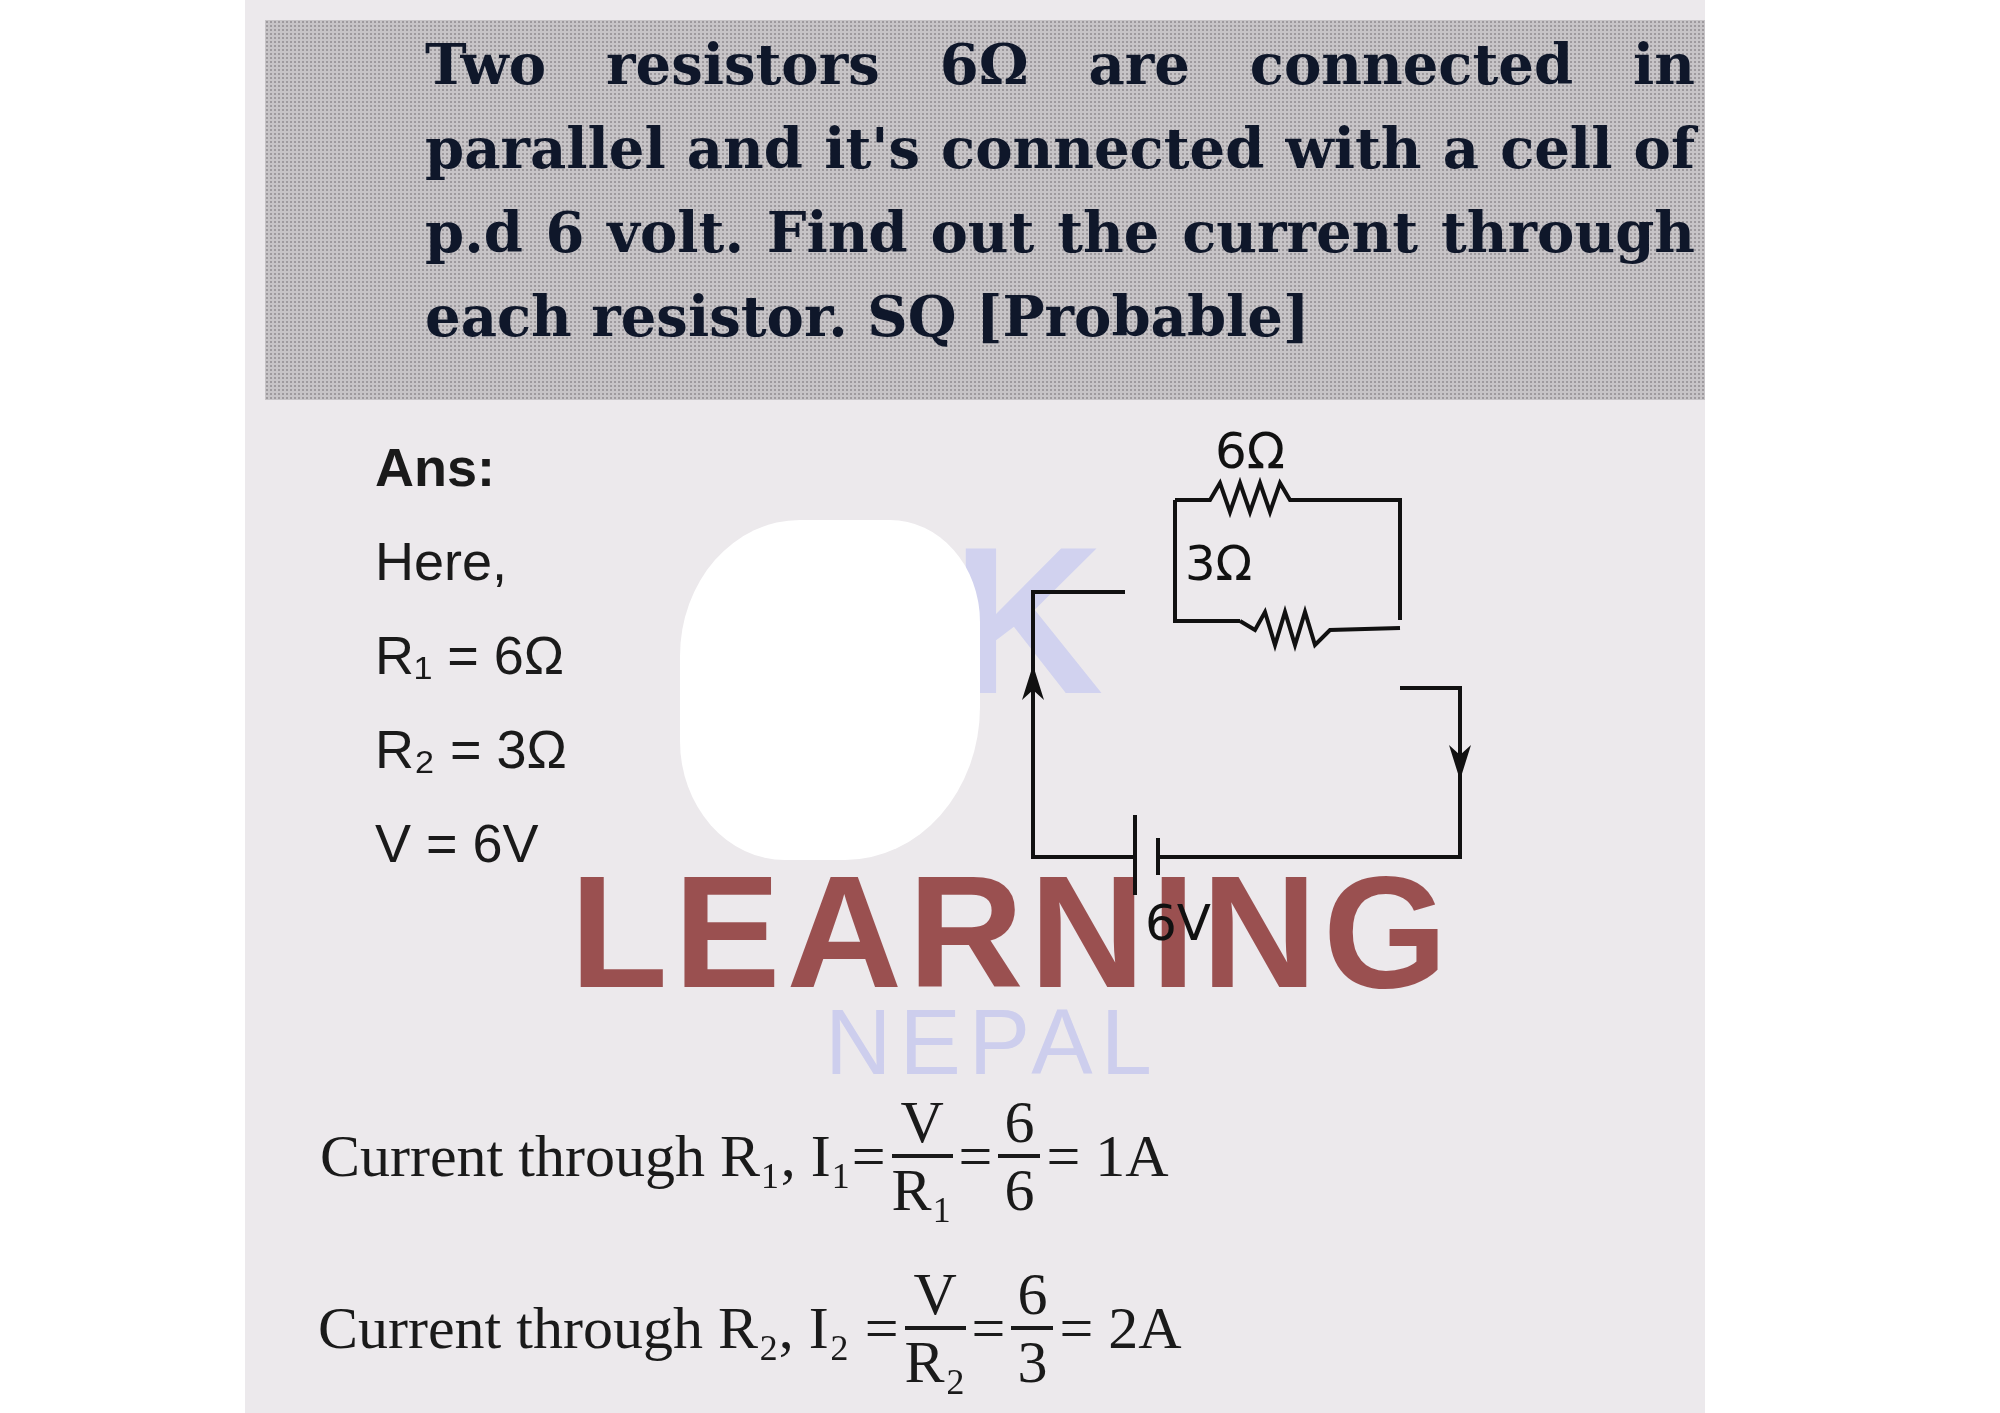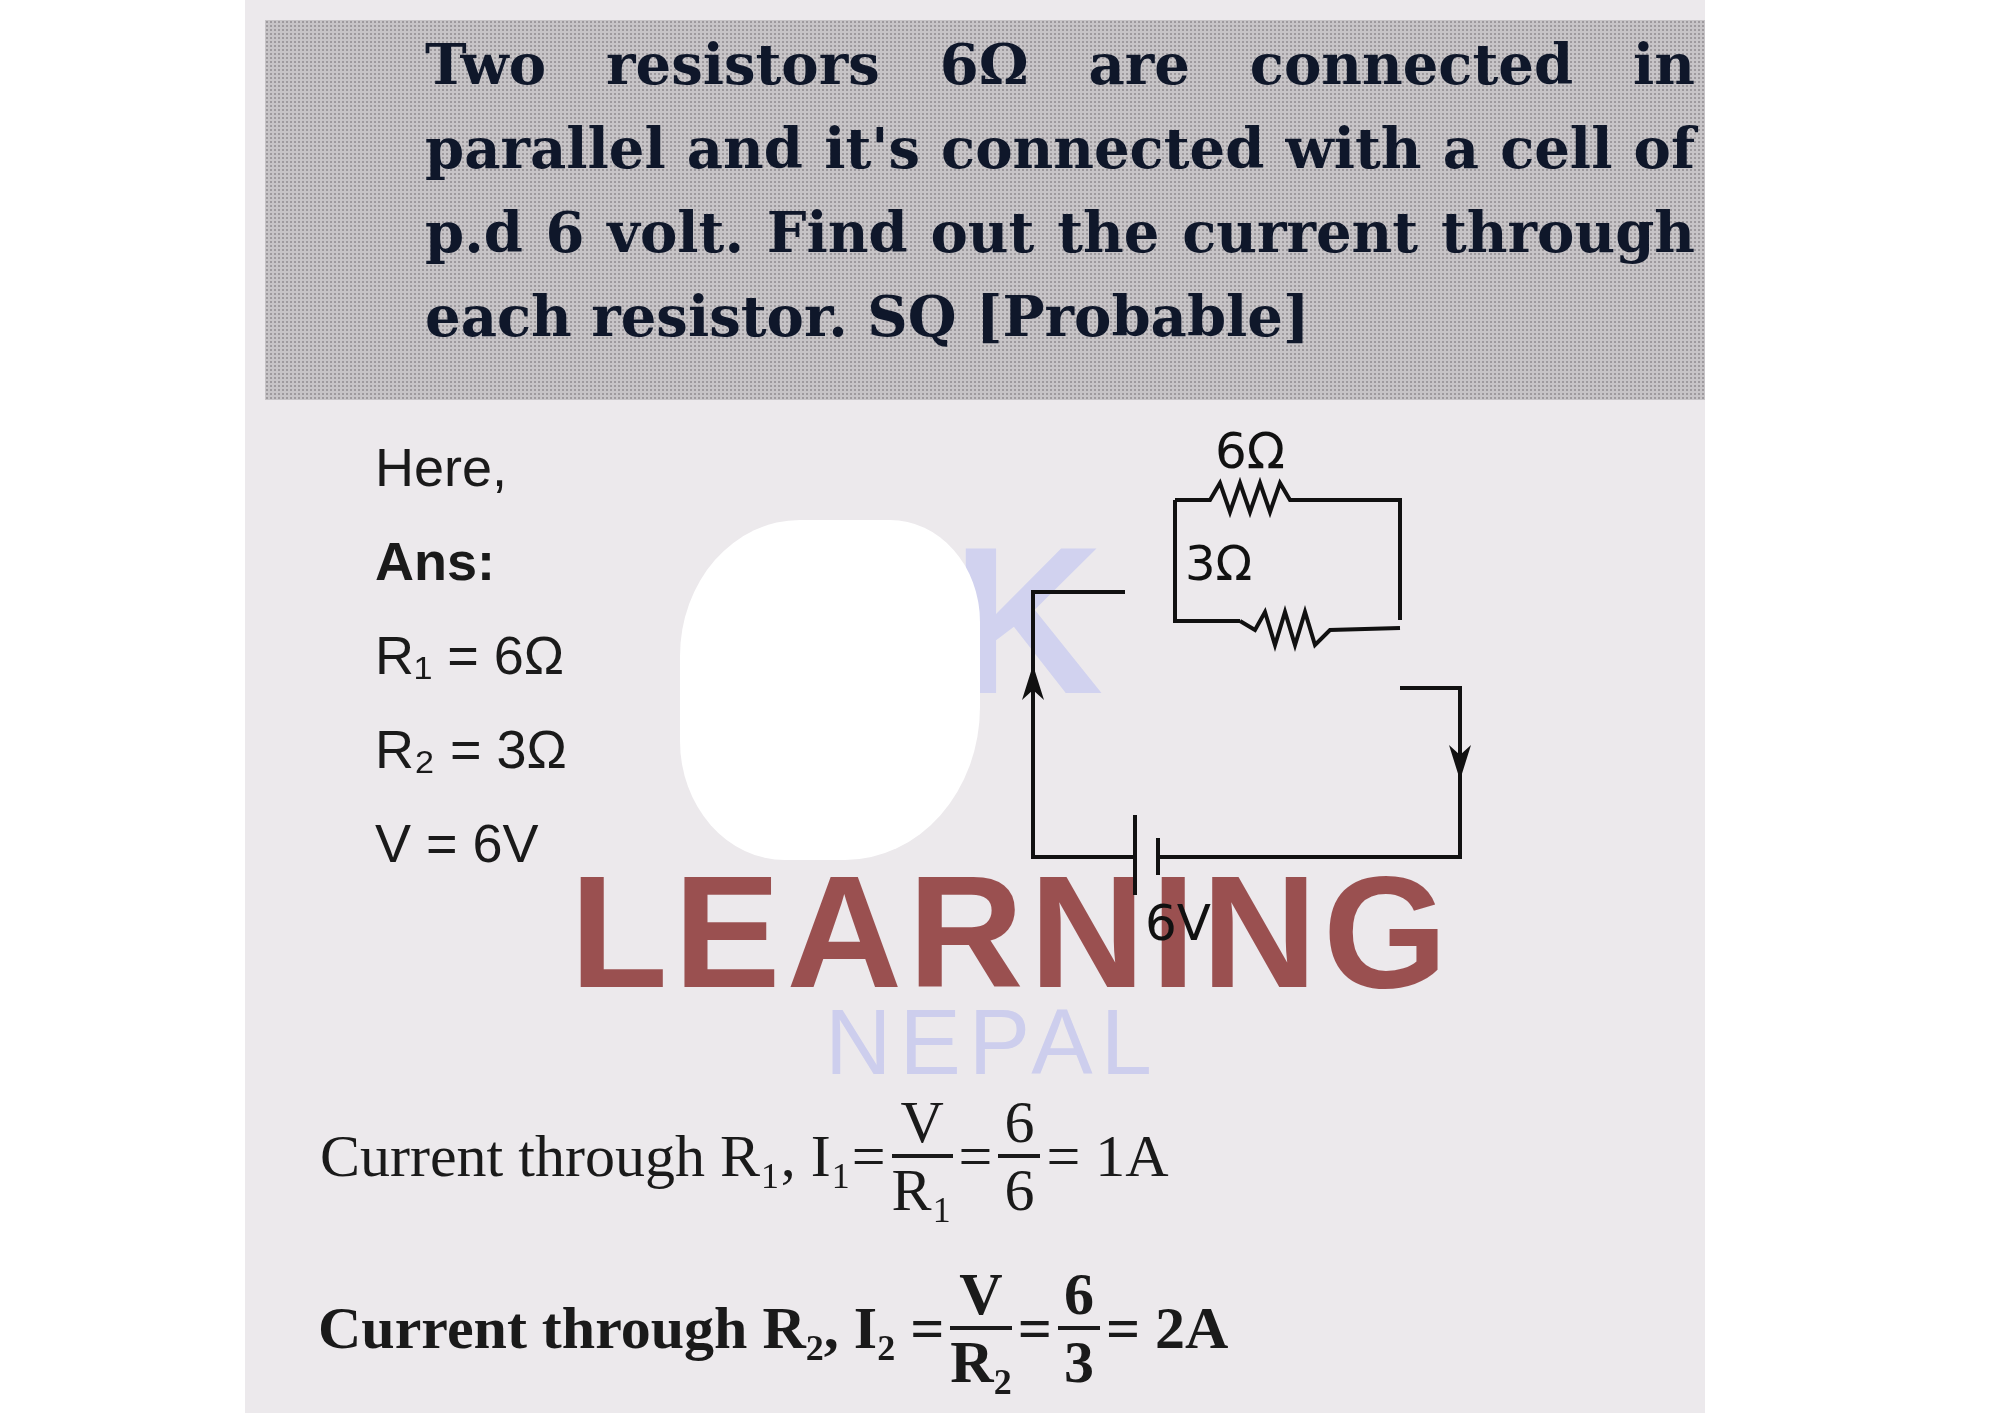--- a/index.html
+++ b/index.html
@@ -53,22 +53,22 @@
 
 <div class="question-box"></div>
 <div class="question-text">Two resistors 6Ω are connected in parallel and it's connected with a cell of p.d 6 volt. Find out the current through each resistor. SQ [Probable]</div>
 
 <div class="watermark wm-logo">AK</div>
 <div class="white-blob"></div>
 <div class="watermark wm-learning">LEARNING</div>
 <div class="watermark wm-nepal">NEPAL</div>
 
 <div class="ans-block">
+  <div class="line ans-title">Ans:</div>
   <div class="line">Here,</div>
-  <div class="line ans-title">Ans:</div>
   <div class="line">R₁ = 6Ω</div>
   <div class="line">R₂ = 3Ω</div>
   <div class="line">V = 6V</div>
 </div>
 
 <svg class="circuit" width="620" height="560" viewBox="0 0 620 560">
   <g stroke="#111" stroke-width="4" fill="none">
 
     <polyline points="175,100 210,100 220,83 230,112 240,83 250,112 260,83 270,112 280,83 290,100 400,100 400,220"></polyline>
 
@@ -97,21 +97,21 @@
     </span>
     <span>=</span>
     <span class="frac">
       <span class="num">6</span>
       <span>6</span>
     </span>
     <span>= 1A</span>
   </div>
 </div>
 
-<div class="eq" style="left:318px; top:1262px;font-weight:bold;">
+<div class="eq" style="left:318px; top:1262px;">
   <div class="eq-row">
     <span>Current through R₂, I₂ =</span>
     <span class="frac">
       <span class="num">V</span>
       <span>R₂</span>
     </span>
     <span>=</span>
     <span class="frac">
       <span class="num">6</span>
       <span>3</span>

